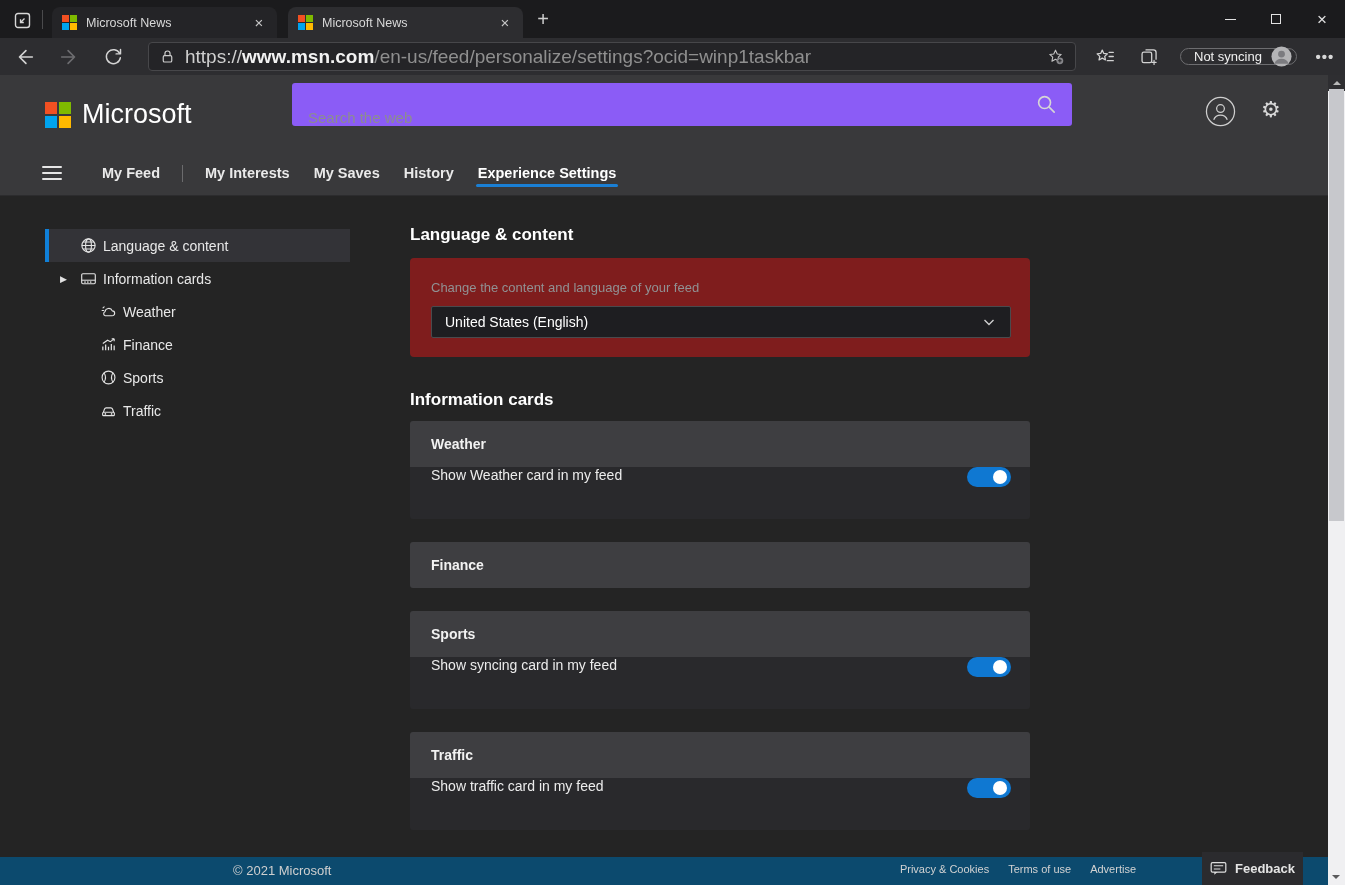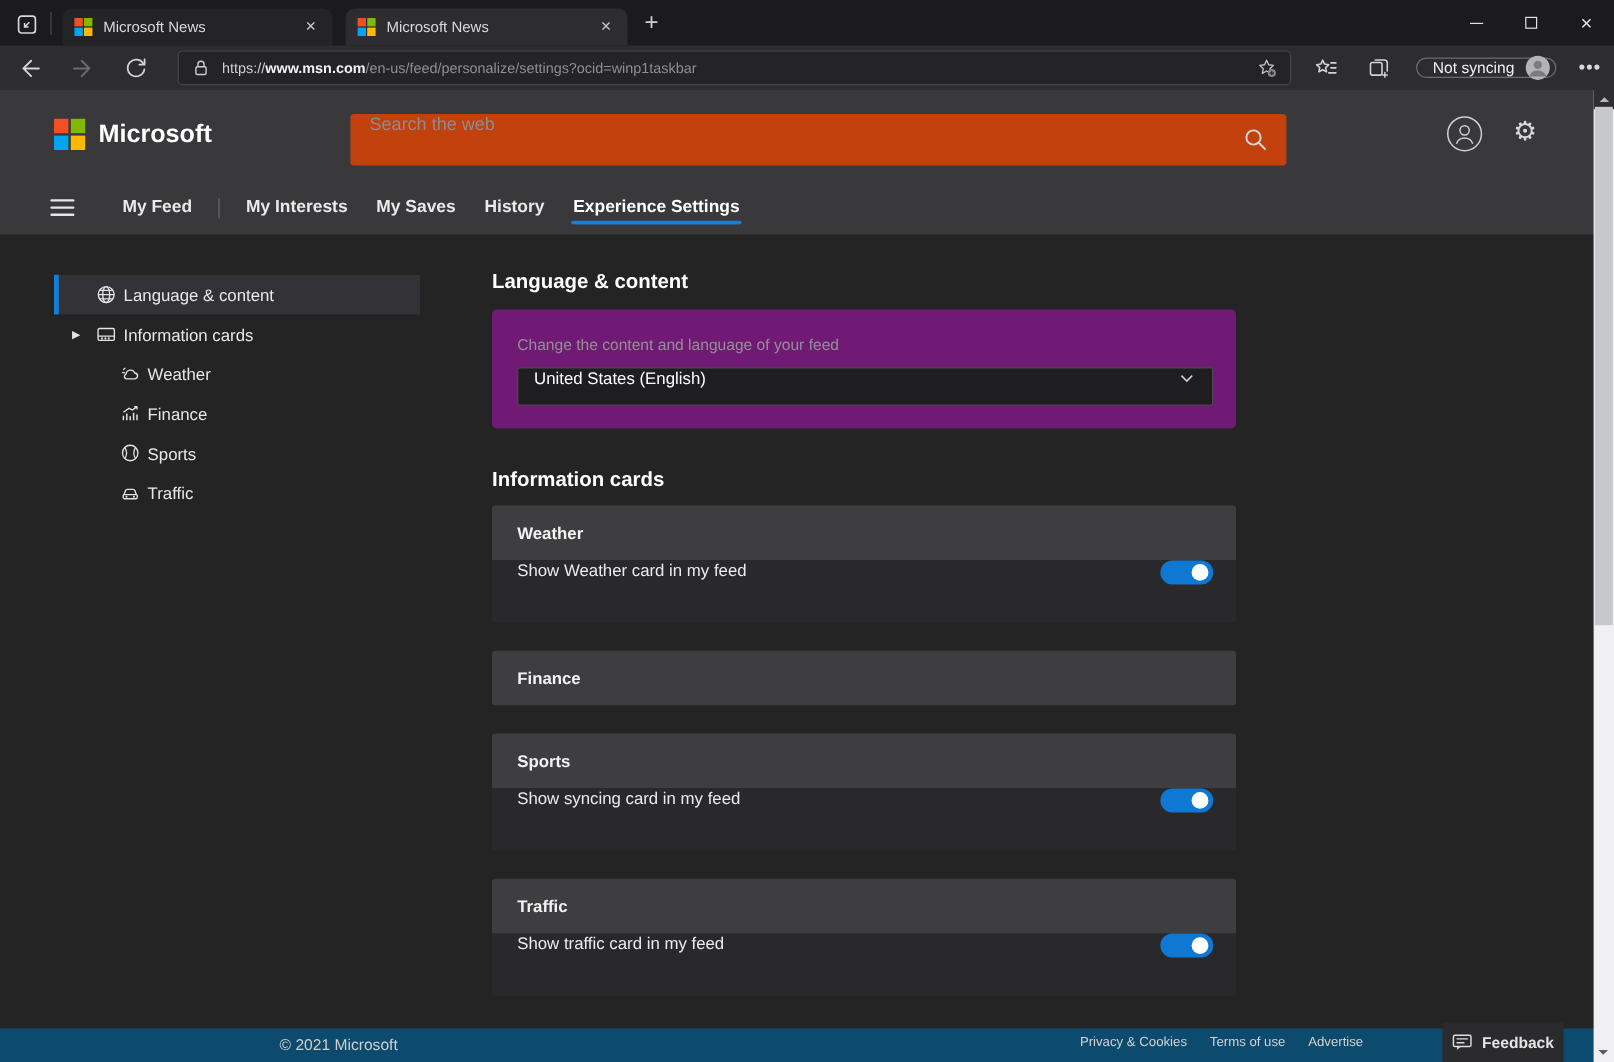--- a/index.html
+++ b/index.html
@@ -28,41 +28,41 @@
   .glyph-close { font-size: 17px; line-height: 1; }
 
   .toolbar { position: absolute; top: 38px; left: 0; right: 0; height: 37px; background: #2d2d30;
     display: flex; align-items: center; }
   .nav-btn { width: 26px; height: 26px; display: flex; align-items: center; justify-content: center; border-radius: 4px; }
   .nav-btn.back { margin-left: 12px; }
   .nav-btn.fwd { margin-left: 18px; }
   .nav-btn.reload { margin-left: 18px; }
   .urlbar { margin-left: 22px; width: 928px; height: 29px; background: #242427; border: 1px solid #47474a;
     border-radius: 4px; display: flex; align-items: center; padding: 0 8px 0 10px; }
-  .url-text { margin-left: 9px; font-size: 12px; white-space: nowrap; overflow: hidden; flex: 1; }
+  .url-text { margin-left: 9px; font-size: 19px; white-space: nowrap; overflow: hidden; flex: 1; }
   .url-scheme { color: #cfcfcf; }
   .url-host { color: #f2f2f2; font-weight: bold; }
   .url-path { color: #8f8f8f; }
   .urlbar-fav { width: 24px; height: 24px; display: flex; align-items: center; justify-content: center; }
   .toolbar-icon { width: 28px; height: 28px; display: flex; align-items: center; justify-content: center; border-radius: 4px; }
   .toolbar-icon.favlist { margin-left: 15px; }
   .toolbar-icon.collections { margin-left: 16px; }
   .profile-pill { margin-left: 17px; height: 17px; border: 1px solid #6d6d70; border-radius: 15px;
     display: flex; align-items: center; padding: 0 3px 0 13px; color: #f0f0f0; font-size: 13px; gap: 8px; }
   .more-btn { margin-left: 14px; width: 28px; height: 28px; display: flex; align-items: center; justify-content: center;
     color: #d8d8d8; font-size: 15px; font-weight: bold; letter-spacing: 1px; }
 
   
   .msn-header { position: absolute; top: 75px; left: 0; right: 0; height: 121px; background: #39393b;
     border-bottom: 1px solid #2c2c2e; }
   .brand { position: absolute; left: 45px; top: 24px; display: flex; align-items: center; }
   .mslogo { display: grid; grid-template-columns: 12px 12px; grid-template-rows: 12px 12px; gap: 2px; }
   .mslogo i { display: block; }
-  .msn-search { position: absolute; left: 292px; top: 20px; width: 780px; height: 43px; background: #c2410c;
-    border-radius: 3px; display: flex; align-items: flex-start; }
+  .msn-search { position: absolute; left: 292px; top: 8px; width: 780px; height: 43px; background: #8b5cf6;
+    border-radius: 3px; display: flex; align-items: flex-end; }
   .msn-search input { flex: 1; background: transparent; border: none; outline: none; color: #dcdcdc;
     font-size: 15px; padding: 0 16px; font-family: "Liberation Sans", sans-serif; }
   .msn-search input::placeholder { color: #8d8d8f; }
   .msn-search-btn { width: 52px; height: 43px; display: flex; align-items: center; justify-content: center; }
   .msn-profile-btn { position: absolute; left: 1205px; top: 21px; width: 31px; height: 31px; }
   .msn-gear-btn { position: absolute; left: 1261px; top: 24px; font-size: 22px; color: #d8d8d8; line-height: 1; }
   .msn-nav { position: absolute; left: 42px; top: 75px; height: 46px; display: flex; align-items: center; }
   .hamburger { width: 20px; display: flex; flex-direction: column; gap: 4px; margin-right: 18px; }
   .hamburger span { display: block; height: 2px; background: #e6e6e6; border-radius: 1px; }
   .msn-nav-item { position: relative; color: #eaeaea; font-size: 14.5px; font-weight: 600; margin: 0 0 0 20px;
@@ -78,24 +78,24 @@
   .side-item.selected { background: #333337; }
   .side-accent { position: absolute; left: 0; top: 0; bottom: 0; width: 4px; background: #1080d8; }
   .side-expander { width: 20px; margin-left: 15px; font-size: 9px; color: #e2e2e2; flex: 0 0 auto; }
   .side-icon { width: 23px; flex: 0 0 auto; display: flex; align-items: center; }
   .side-item.child { padding-left: 55px; }
   .side-item.top { padding-left: 0; }
 
   
   .main { position: absolute; left: 410px; top: 225px; width: 620px; }
   .section-h { font-size: 17px; font-weight: bold; color: #fff; }
-  .lang-card { margin-top: 13px; height: 99px; background: #701a75; border-radius: 4px; position: relative; }
+  .lang-card { margin-top: 13px; height: 99px; background: #7f1d1d; border-radius: 4px; position: relative; }
   .lang-label { position: absolute; left: 21px; top: 22px; color: #919193; font-size: 13px; }
   .lang-select { position: absolute; left: 21px; right: 19px; top: 48px; height: 32px; background: #1e1e21;
-    border: 1px solid #4a4a4d; display: flex; padding: 0 13px; color: #fff; font-size: 14px;
+    border: 1px solid #4a4a4d; display: flex; align-items: center; padding: 0 13px; color: #fff; font-size: 14px;
     border-radius: 2px; }
   .lang-select .chev { margin-left: auto; display: flex; }
   .cards-h { margin-top: 33px; }
   .group { margin-top: 11px; margin-bottom: 23px; border-radius: 3px; overflow: hidden; }
   .group-header { height: 46px; background: #3e3e41; display: flex; align-items: center; padding: 0 21px;
     color: #f2f2f2; font-size: 14px; font-weight: bold; }
   .group-row { height: 52px; background: #29292c; display: flex; align-items: flex-start; padding: 0 19px 0 21px;
     color: #ececec; font-size: 14px; }
   .group.cut { margin-bottom: 0; }
   .toggle { margin-left: auto; width: 44px; height: 20px; border-radius: 10px; background: #0f78d2; position: relative; }
@@ -226,21 +226,21 @@
   </div>
 
   <div class="msn-header">
     <div class="brand">
       <span class="mslogo">
         <i style="background:#f25022"></i>
           <i style="background:#7fba00"></i>
           <i style="background:#00a4ef"></i>
           <i style="background:#ffb900"></i>
       </span>
-      <span style="color:#fff;font-size:21px;font-weight:700;margin-left:11px">Microsoft</span>
+      <span style="color:#fff;font-size:27px;font-weight:400;margin-left:11px">Microsoft</span>
     </div>
     <div class="msn-search">
       <input type="text" placeholder="Search the web" style="">
       <span class="msn-search-btn">
         <svg width="23" height="23" viewBox="0 0 24 24">
           <circle cx="10" cy="10" r="6.2" fill="none" stroke="#d6d6d6" stroke-width="1.7"></circle>
           <path d="M14.8 14.8 L20 20" stroke="#d6d6d6" stroke-width="1.7" stroke-linecap="round"></path>
         </svg>
       </span>
     </div>

